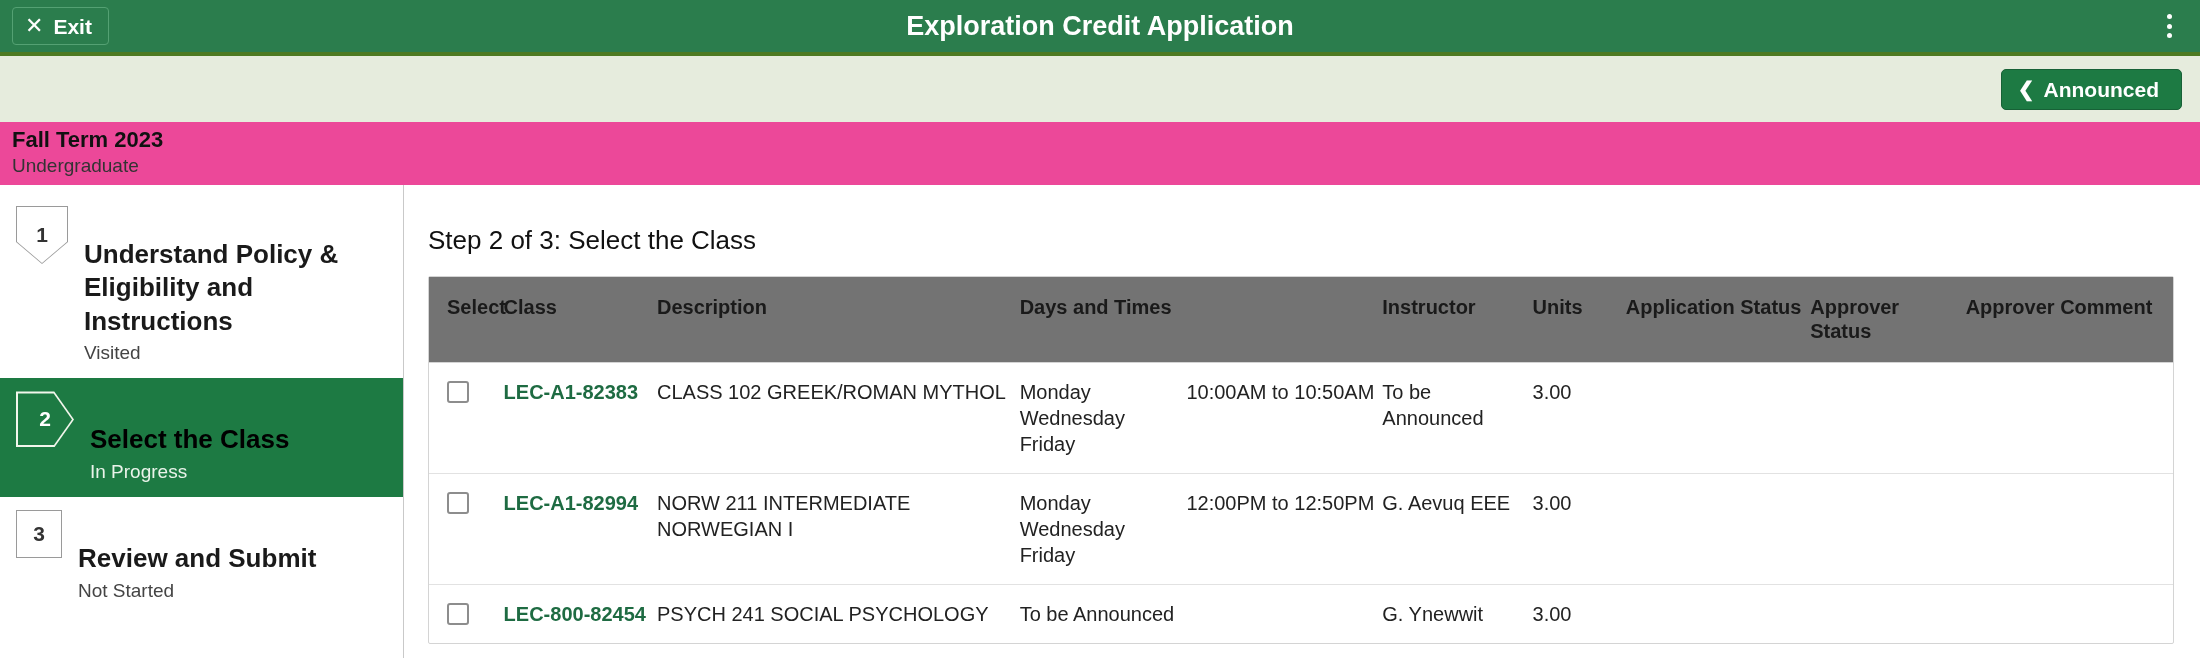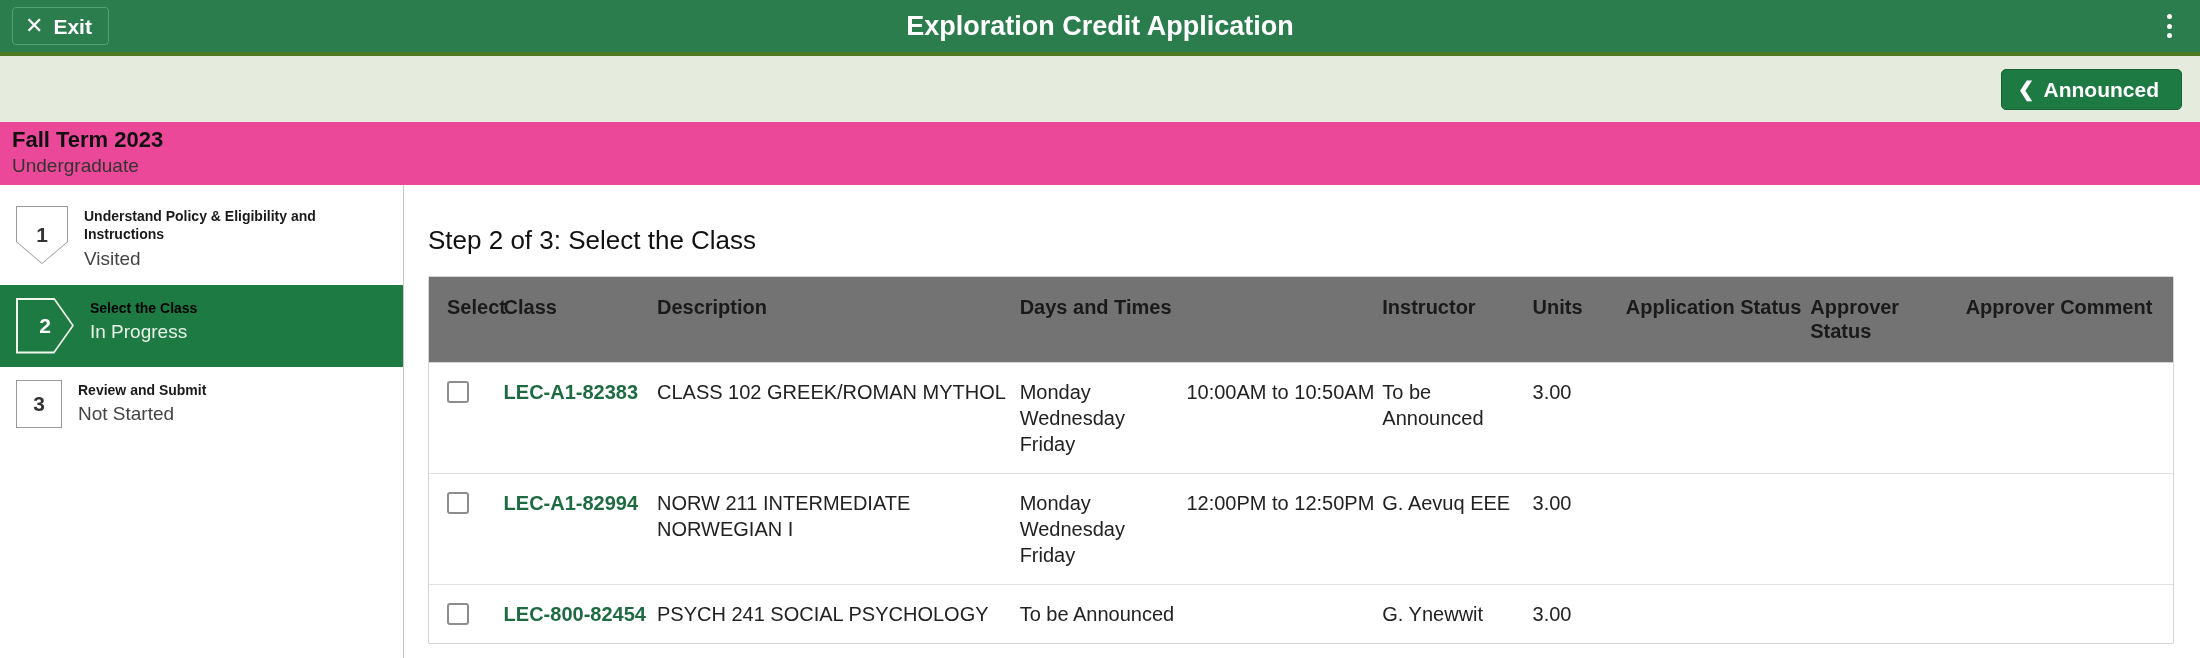--- a/index.html
+++ b/index.html
@@ -128,22 +128,22 @@
   .badge.right::after {
     content:""; position:absolute; left:2px; right:2px; top:2px; bottom:2px;
     background: #1d7a43;
     clip-path: polygon(0 0, 66% 0, 100% 50%, 66% 100%, 0 100%);
   }
   .badge.right span { position: relative; z-index: 2; }
   .badge span { display:block; }
 
   .step-text { padding-top: 2px; }
   .step-title {
-    font-size: 14px; font-weight: bold; color: #1a1a1a;
-    line-height: 1.28; max-width: 310px;
+    font-size: 26px; font-weight: bold; color: #1a1a1a;
+    line-height: 1.28; max-width: 310px; margin-top: 30px;
   }
   .step.active .step-title { color: #000000; }
   .step-status { font-size: 19px; color: #444; margin-top: 3px; line-height: 1.3; }
   .step.active .step-status { color: #eaf3ea; }
 
   
   .content { flex: 1; padding: 40px 0 0 24px; }
   .content-h {
     font-size: 26px; font-weight: normal; color: #111;
     margin-bottom: 20px;

